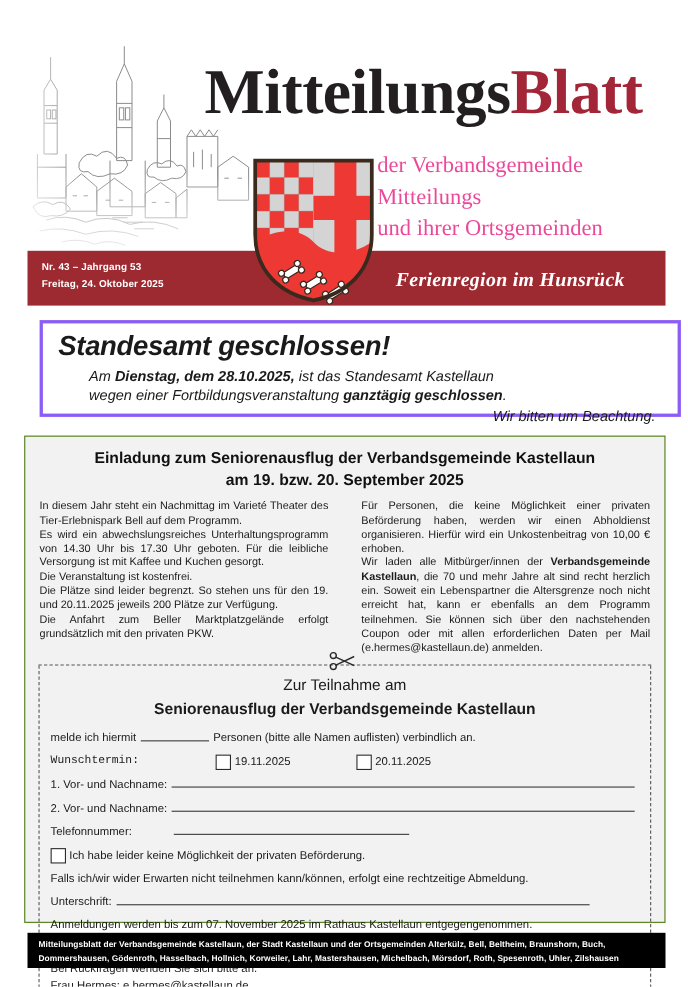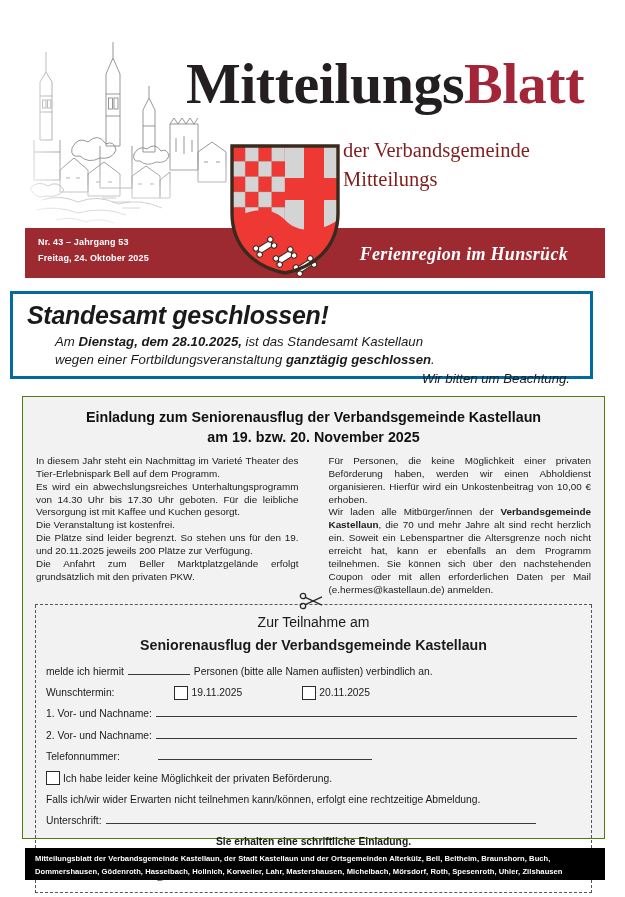--- a/index.html
+++ b/index.html
@@ -52,21 +52,21 @@
   .t-dark { color: #231f20; font-weight: 700; }
   .t-red  { color: #A32638; font-weight: 700; }
 
   .masthead-sub {
     position: absolute;
     left: 343px; top: 136px;
     width: 275px;
     font-family: "Liberation Serif", serif;
     font-size: 20.5px;
     line-height: 1.42;
-    color: #7f1d1d;
+    color: #ec4899;
   }
 
   
   .red-band {
     position: absolute;
     left: 25px; top: 228px;
     width: 580px; height: 50px;
     background: #9E2A31;
   }
   .issue-info {
@@ -93,23 +93,23 @@
   .wappen {
     position: absolute;
     left: 227px; top: 141px;
     width: 116px; height: 137px;
     z-index: 5;
   }
 
   
   .announce {
     position: absolute;
-    left: 10px; top: 291px;
+    left: 36px; top: 291px;
     width: 583px; height: 88px;
-    border: 3px solid #0369a1;
+    border: 3px solid #8b5cf6;
     background: #ffffff;
     padding: 7px 14px 0 14px;
   }
   .announce h1 {
     margin: 0 0 3px 0;
     font-size: 25px;
     font-weight: 700;
     font-style: italic;
     letter-spacing: -0.3px;
     color: #1a1a1a;
@@ -216,21 +216,21 @@
     display: inline-block;
     width: 14px; height: 14px;
     border: 1.4px solid #2a2a2a;
     background: #fff;
     vertical-align: -2px;
     margin-right: 3px;
     flex: 0 0 auto;
   }
   .chk-row { display: flex; align-items: center; margin-bottom: 6px; }
   .spacer-lg { display: inline-block; width: 60px; }
-  .label-dt { margin-right: 0; }
+  .label-dt { margin-right: 10px; font-family: Liberation Mono, monospace; }
 
   .coupon .note { margin: 0 0 5px 0; }
   .coupon .center-bold {
     text-align: center;
     font-weight: 700;
     margin: 2px 0 5px 0;
   }
   .coupon .tail { margin: 0; line-height: 1.42; }
 
   
@@ -312,20 +312,21 @@
 
     <div class="red-band"></div>
 
     <div class="masthead-title">
       <span class="t-dark">Mitteilungs</span><span class="t-red">Blatt</span>
     </div>
 
     <div class="masthead-sub">
       <div>der Verbandsgemeinde</div>
       <div>Mitteilungs</div>
+      <div>und ihrer Ortsgemeinden</div>
     </div>
 
     <div class="issue-info">
       <div>Nr. 43 – Jahrgang 53</div>
       <div>Freitag, 24. Oktober 2025</div>
     </div>
 
     <div class="tagline">Ferienregion im Hunsrück</div>
 
     <svg class="wappen" viewBox="0 0 116 137">
@@ -397,21 +398,21 @@
   <div class="announce">
     <h1>Standesamt geschlossen!</h1>
     <p><span>Am </span><b>Dienstag, dem 28.10.2025,</b><span> ist das Standesamt Kastellaun</span></p>
     <p><span>wegen einer Fortbildungsveranstaltung </span><b>ganztägig geschlossen</b><span>.</span></p>
     <p class="right">Wir bitten um Beachtung.</p>
   </div>
 
   <div class="article">
     <div class="article-head">
       <div>Einladung zum Seniorenausflug der Verbandsgemeinde Kastellaun</div>
-      <div>am 19. bzw. 20. November 2025</div>
+      <div>am 19. bzw. 20. September 2025</div>
     </div>
 
     <div class="cols">
       <div class="col">
         <p>In diesem Jahr steht ein Nachmittag im Varieté Theater des Tier-Erlebnispark Bell auf dem Programm.</p>
         <p>Es wird ein abwechslungsreiches Unterhaltungsprogramm von 14.30 Uhr bis 17.30 Uhr geboten. Für die leibliche Versorgung ist mit Kaffee und Kuchen gesorgt.</p>
         <p>Die Veranstaltung ist kostenfrei.</p>
         <p>Die Plätze sind leider begrenzt. So stehen uns für den 19. und 20.11.2025 jeweils 200 Plätze zur Verfügung.</p>
         <p class="j">Die Anfahrt zum Beller Marktplatzgelände erfolgt grundsätzlich mit den privaten PKW.</p>
       </div>
@@ -472,20 +473,21 @@
         <span>Ich habe leider keine Möglichkeit der privaten Beförderung.</span>
       </div>
 
       <p class="note">Falls ich/wir wider Erwarten nicht teilnehmen kann/können, erfolgt eine rechtzeitige Abmeldung.</p>
 
       <div class="row">
         <span>Unterschrift:</span>
         <span class="rule w-sig"></span>
       </div>
 
+      <p class="note">Anmeldungen werden bis zum 07. November 2025 im Rathaus Kastellaun entgegengenommen.</p>
       <p class="center-bold">Sie erhalten eine schriftliche Einladung.</p>
       <p class="tail">Bei Rückfragen wenden Sie sich bitte an:</p>
       <p class="tail">Frau Hermes: e.hermes@kastellaun.de</p>
     </div>
   </div>
 
   <div class="footer">
     <div>Mitteilungsblatt der Verbandsgemeinde Kastellaun, der Stadt Kastellaun und der Ortsgemeinden Alterkülz, Bell, Beltheim, Braunshorn, Buch,</div>
     <div>Dommershausen, Gödenroth, Hasselbach, Hollnich, Korweiler, Lahr, Mastershausen, Michelbach, Mörsdorf, Roth, Spesenroth, Uhler, Zilshausen</div>
   </div>

